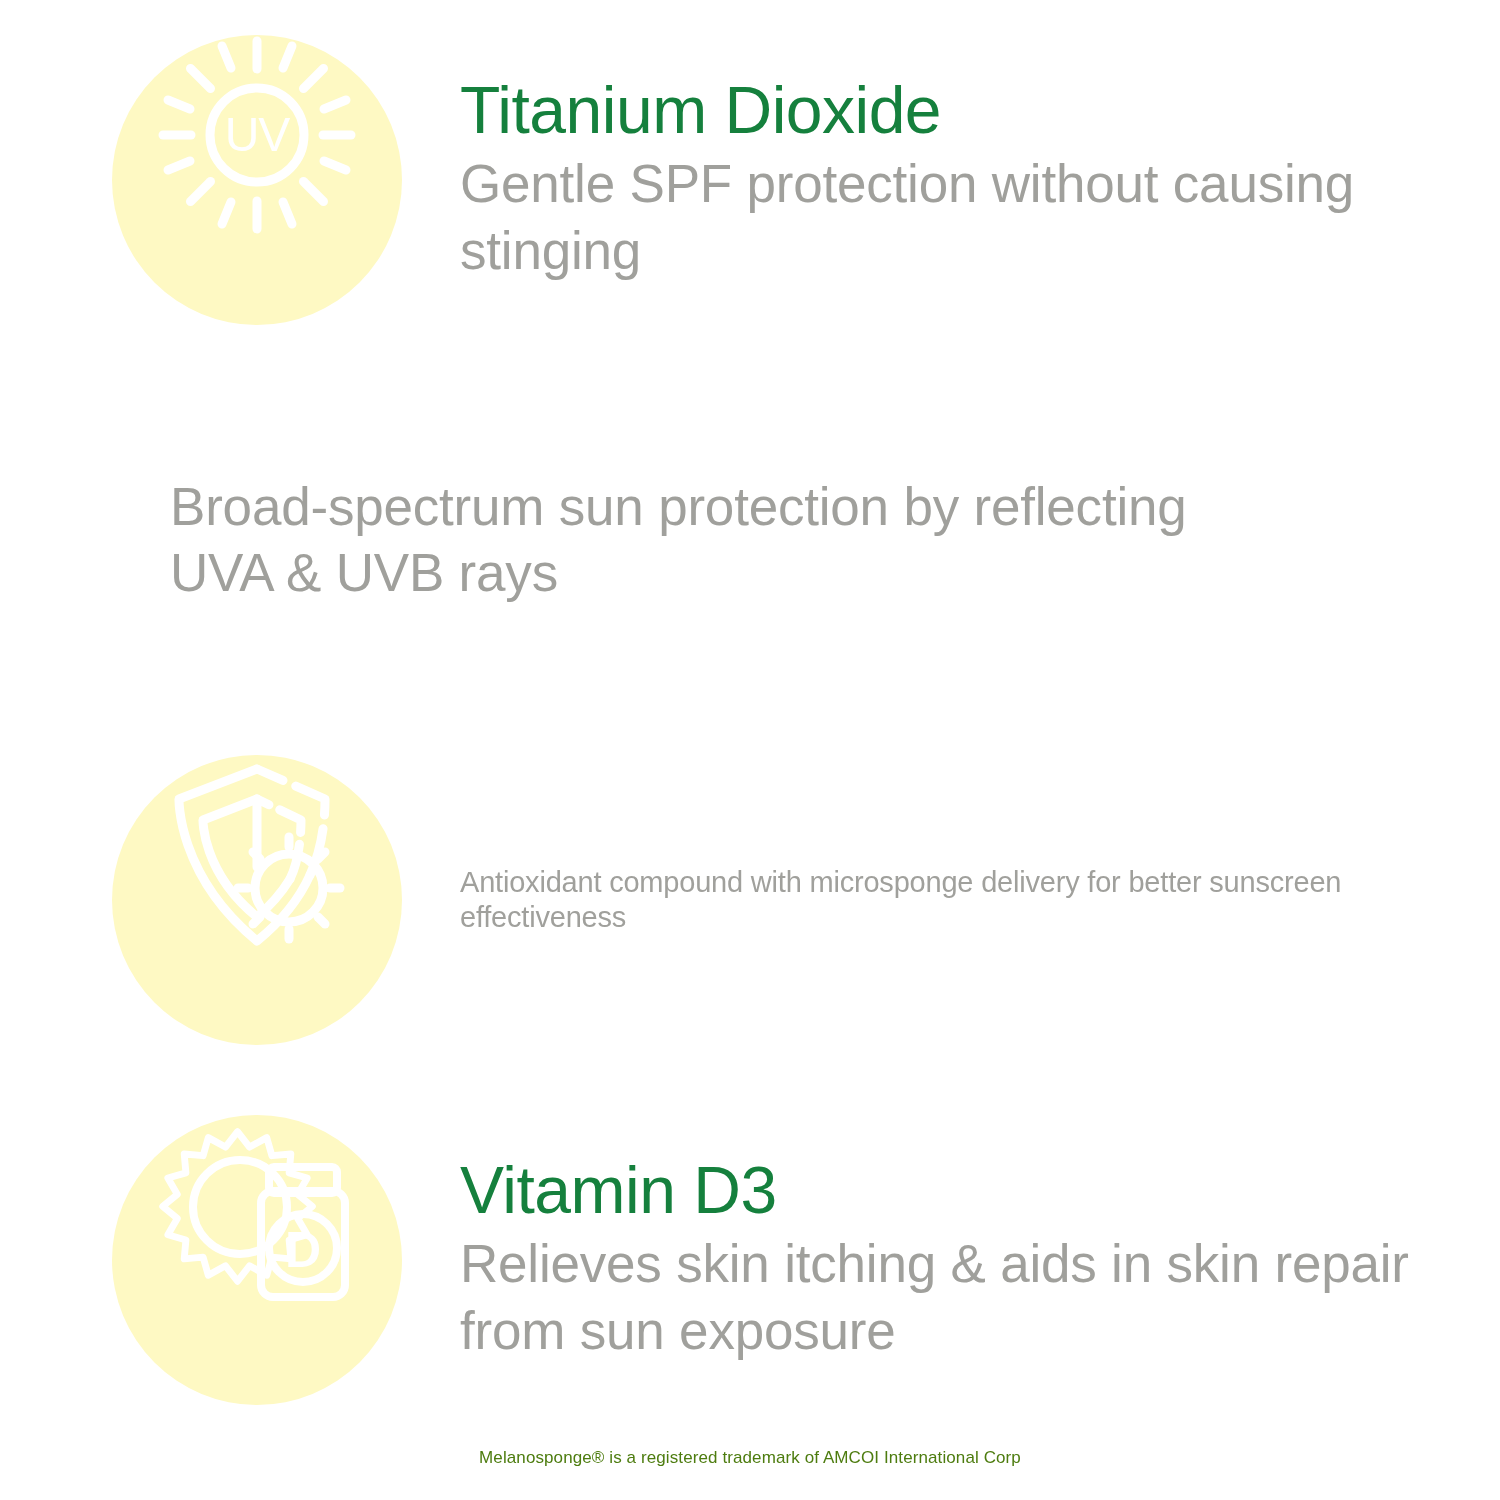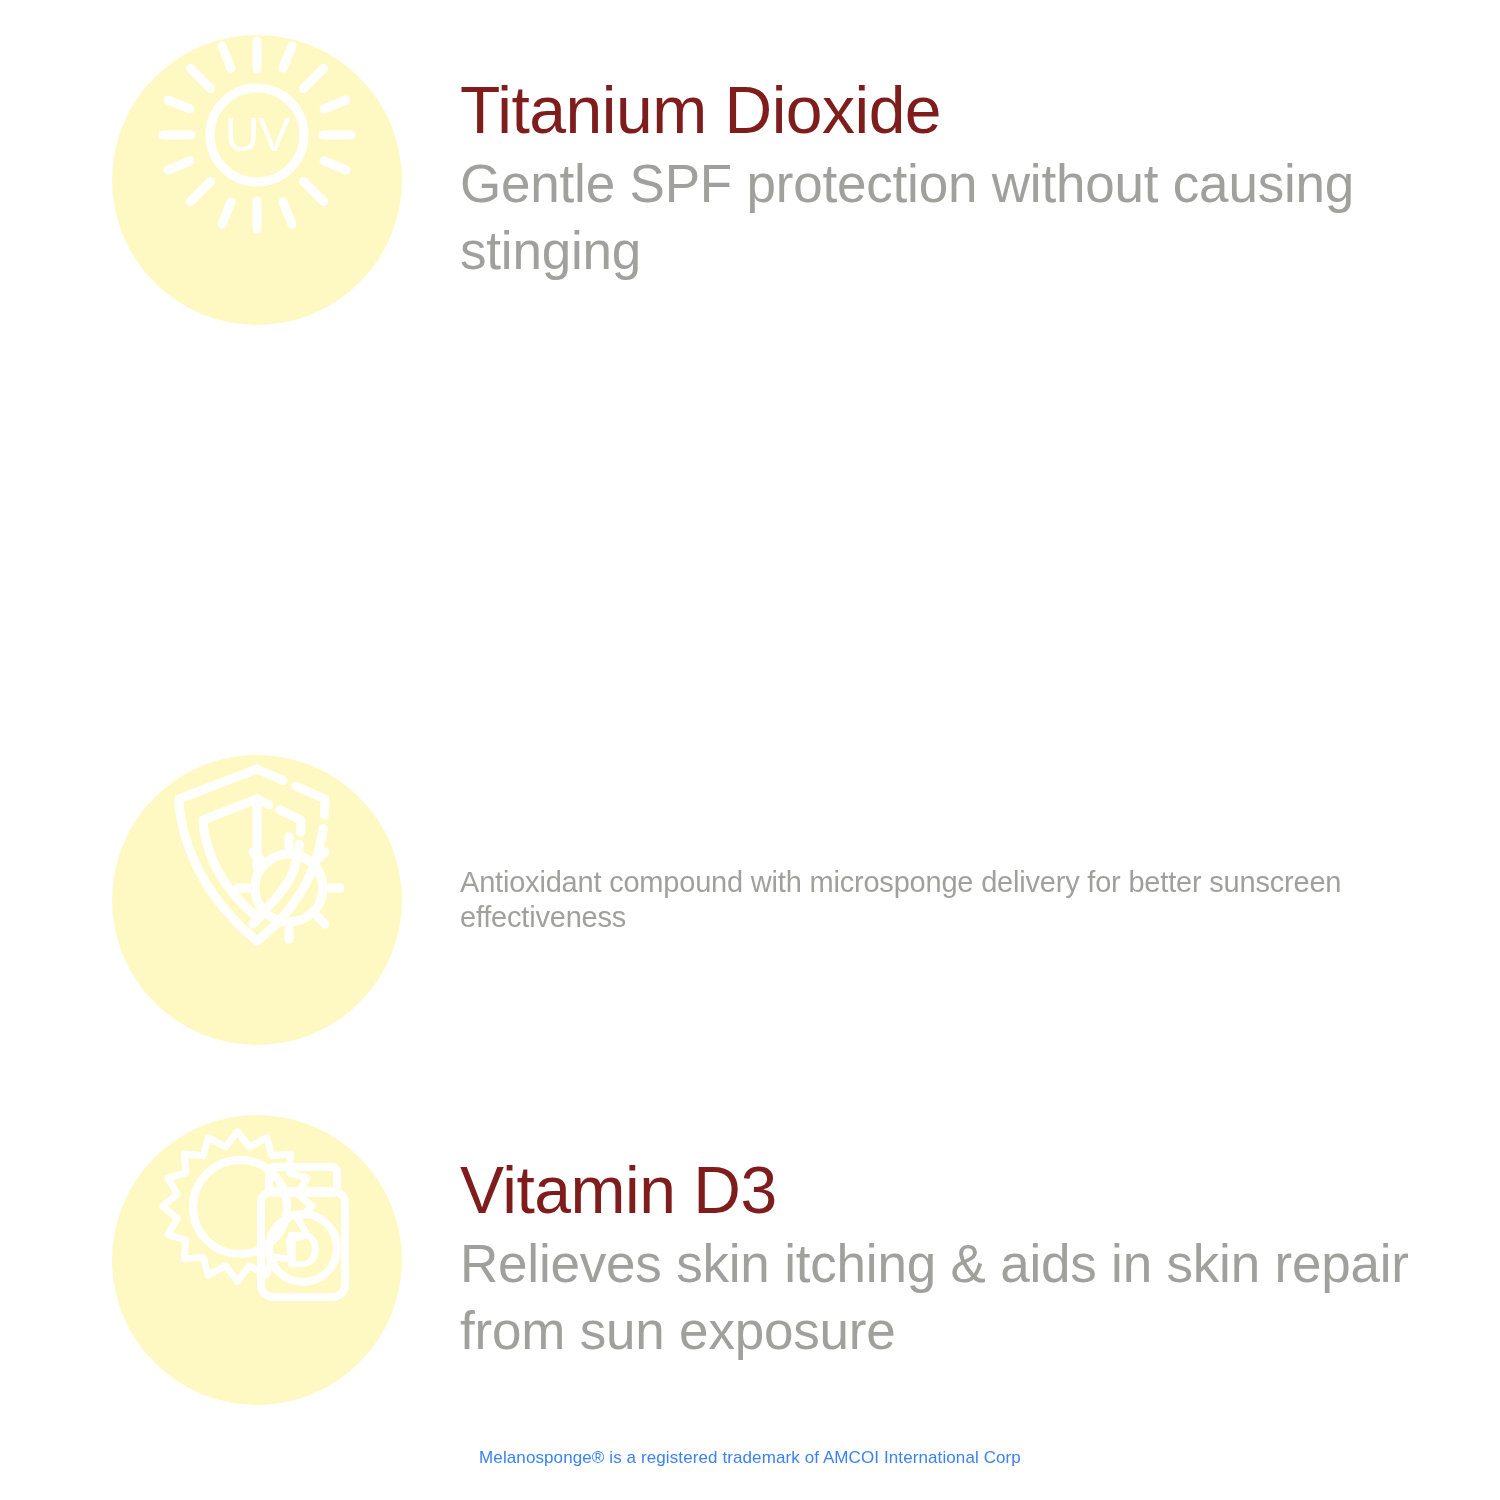--- a/index.html
+++ b/index.html
@@ -54,21 +54,21 @@
   .feature-text {
     padding-left: 58px;
     padding-right: 40px;
     max-width: 1020px;
   }
 
   .feature-title {
     font-size: 66px;
     font-weight: 300;
     letter-spacing: -0.5px;
-    color: #7f1d1d;
+    color: #15803d;
     line-height: 1.05;
     margin: 0 0 6px 0;
     white-space: nowrap;
   }
 
   .feature-title .reg {
     font-size: 30px;
     vertical-align: super;
     line-height: 1;
   }
@@ -87,21 +87,21 @@
   .row-3 .feature-desc  { font-size: 29px; line-height: 1.22; }
 
   .footnote {
     position: absolute;
     left: 0;
     right: 0;
     bottom: 32px;
     text-align: center;
     font-size: 17px;
     font-weight: 400;
-    color: #3b82f6;
+    color: #4d7c0f;
     letter-spacing: 0.1px;
   }
 </style>
 </head>
 <body>
 
 <div class="feature-list">
 
   <div class="feature-row row-1">
     <div class="icon-badge">
@@ -131,20 +131,21 @@
       </span>
     </div>
     <div class="feature-text">
       <h2 class="feature-title"><span>Titanium Dioxide</span><span class="reg"></span></h2>
       <p class="feature-desc">Gentle SPF protection without causing stinging</p>
     </div>
   </div>
 
   <div class="feature-row row-2">
     <div class="feature-text">
+      <p class="feature-desc">Broad-spectrum sun protection by reflecting UVA &amp; UVB rays</p>
     </div>
   </div>
 
   <div class="feature-row row-3">
     <div class="icon-badge">
       <span>
         <svg viewBox="0 0 200 200" xmlns="http://www.w3.org/2000/svg">
           <g stroke="#ffffff" fill="none" stroke-linecap="round" stroke-linejoin="round">
 
             <path d="M100 14 L22 44 C22 44 20 120 100 186 C126 165 143 142 153 120" stroke-width="9"></path>

